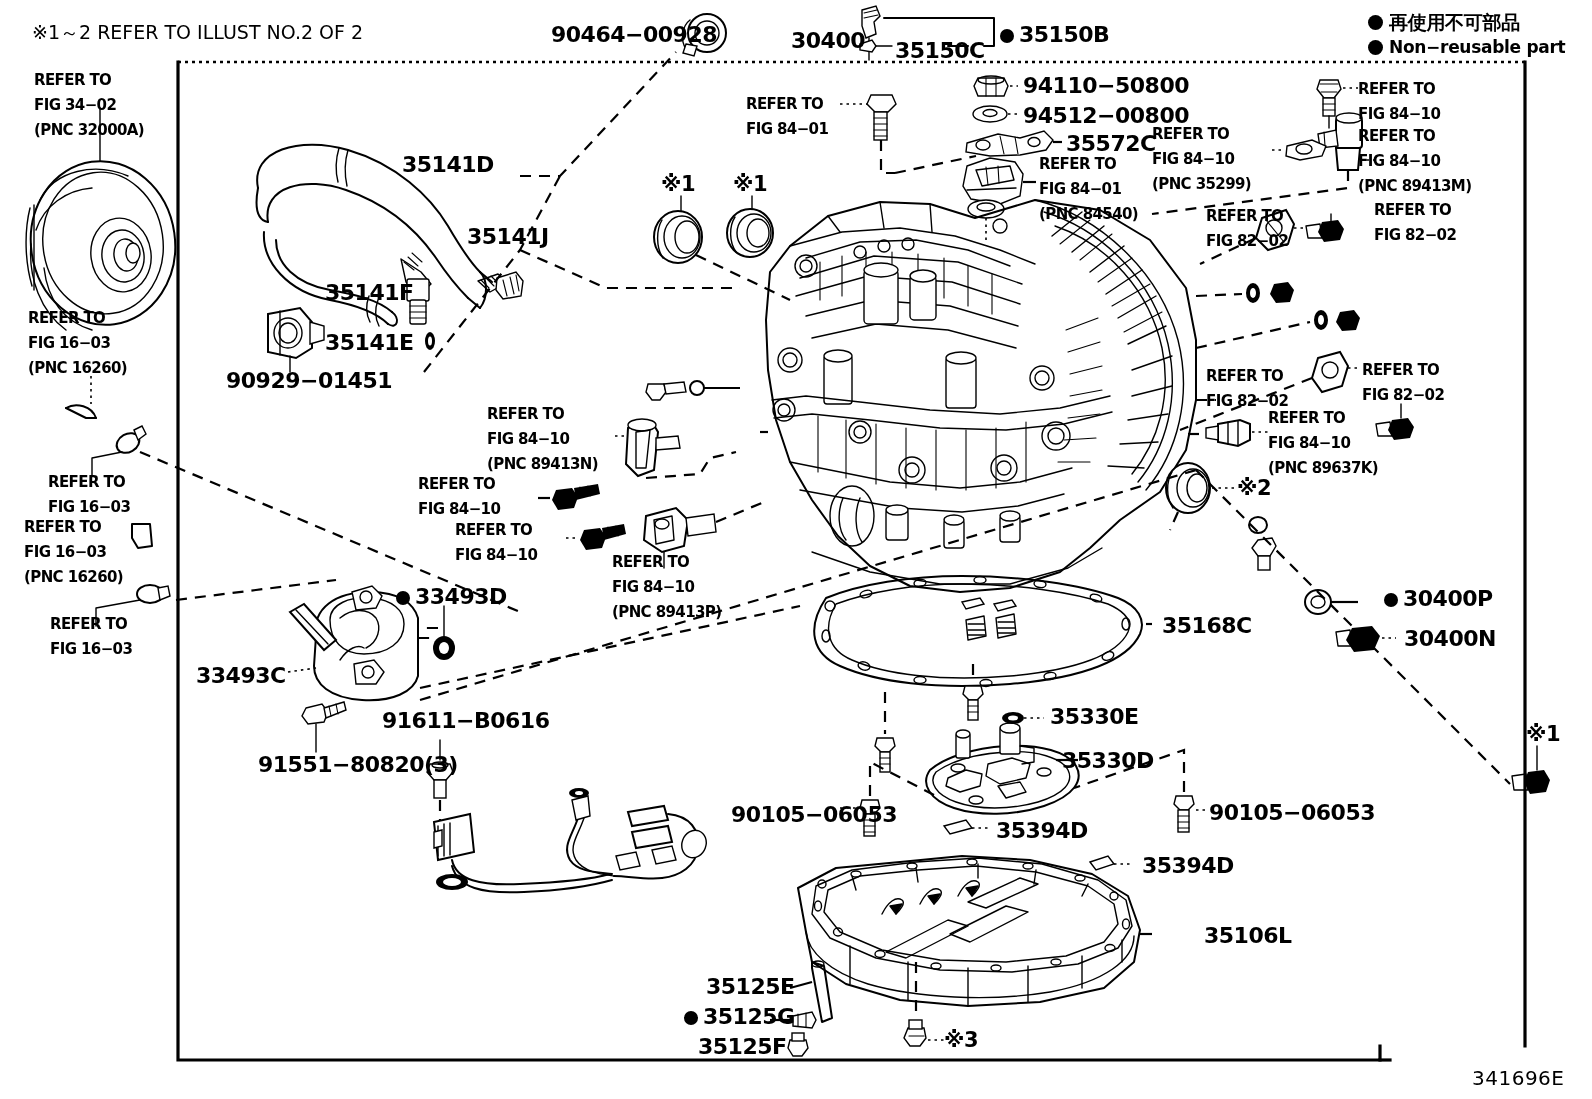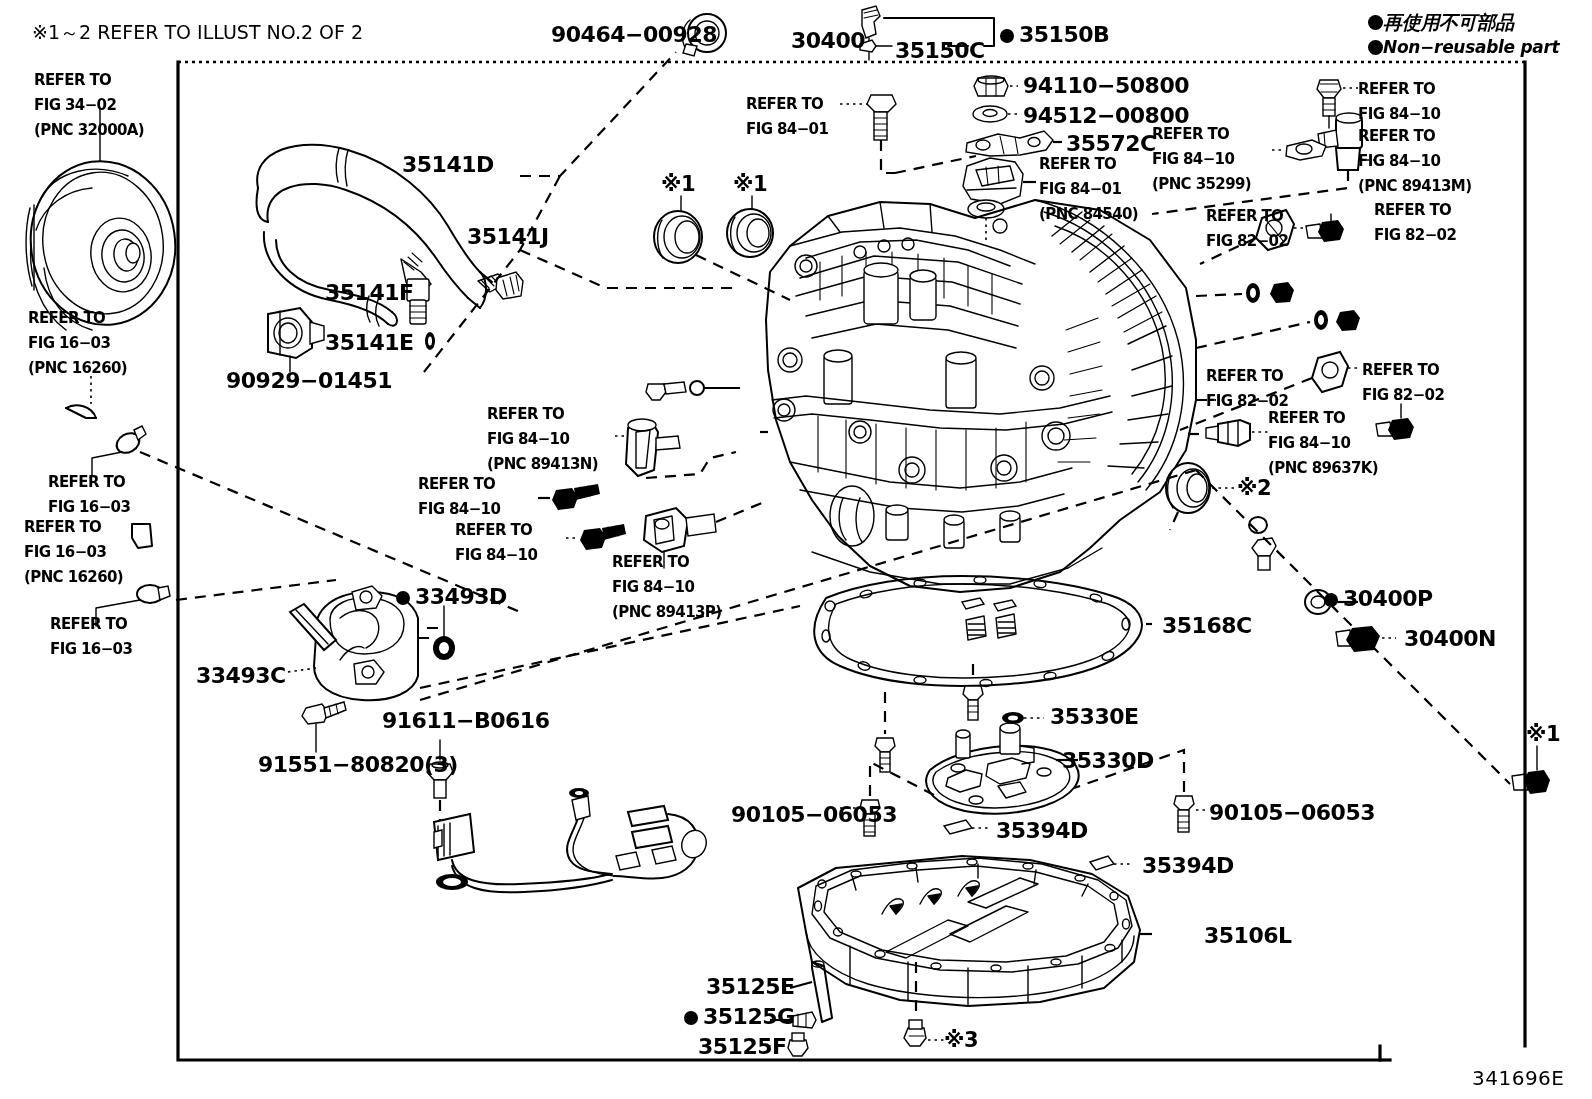--- a/index.html
+++ b/index.html
@@ -28,21 +28,21 @@
   .lbl.legend-jp{font-size:19px;font-weight:700;}
   .lbl.legend-en{font-size:17px;font-weight:700;letter-spacing:-0.3px;}
   .lbl.idcode{font-size:20px;font-weight:400;letter-spacing:0.5px;}
   .lbl.star{font-size:21px;font-weight:700;}
 
   .dot{
     display:inline-block;
     width:14px;height:14px;border-radius:50%;
     background:#000;vertical-align:-1px;margin-right:5px;
   }
-  .legend-row{display:flex;align-items:center;gap:0;font-style:italic;}
+  .legend-row{display:flex;align-items:center;gap:6px;}
   .legend-dot{width:15px;height:15px;border-radius:50%;background:#000;flex:0 0 auto;}
 </style>
 </head>
 <body>
 
 <div id="stage">
 
 <svg id="art" viewBox="0 0 1592 1099">
   <defs>
     <style>
@@ -831,21 +831,21 @@
 <div class="lbl ref" style="left:612px;top:550px;">REFER TO
 FIG 84−10
 (PNC 89413P)</div>
 
 <div class="lbl pn" style="left:396px;top:584px;"><span class="dot"></span><span>33493D</span></div>
 <div class="lbl pn" style="left:196px;top:663px;">33493C</div>
 <div class="lbl pn" style="left:382px;top:708px;">91611−B0616</div>
 <div class="lbl pn" style="left:258px;top:752px;">91551−80820(3)</div>
 
 <div class="lbl pn" style="left:1162px;top:613px;">35168C</div>
-<div class="lbl pn" style="left:1324px;top:586px;"><span class="dot"></span><span>30400P</span></div>
+<div class="lbl pn" style="left:1384px;top:586px;"><span class="dot"></span><span>30400P</span></div>
 <div class="lbl pn" style="left:1404px;top:626px;">30400N</div>
 
 <div class="lbl pn" style="left:1050px;top:704px;">35330E</div>
 <div class="lbl pn" style="left:1062px;top:748px;">35330D</div>
 <div class="lbl pn" style="left:731px;top:802px;">90105−06053</div>
 <div class="lbl pn" style="left:1209px;top:800px;">90105−06053</div>
 <div class="lbl pn" style="left:996px;top:818px;">35394D</div>
 <div class="lbl pn" style="left:1142px;top:853px;">35394D</div>
 <div class="lbl pn" style="left:1204px;top:923px;">35106L</div>
 

